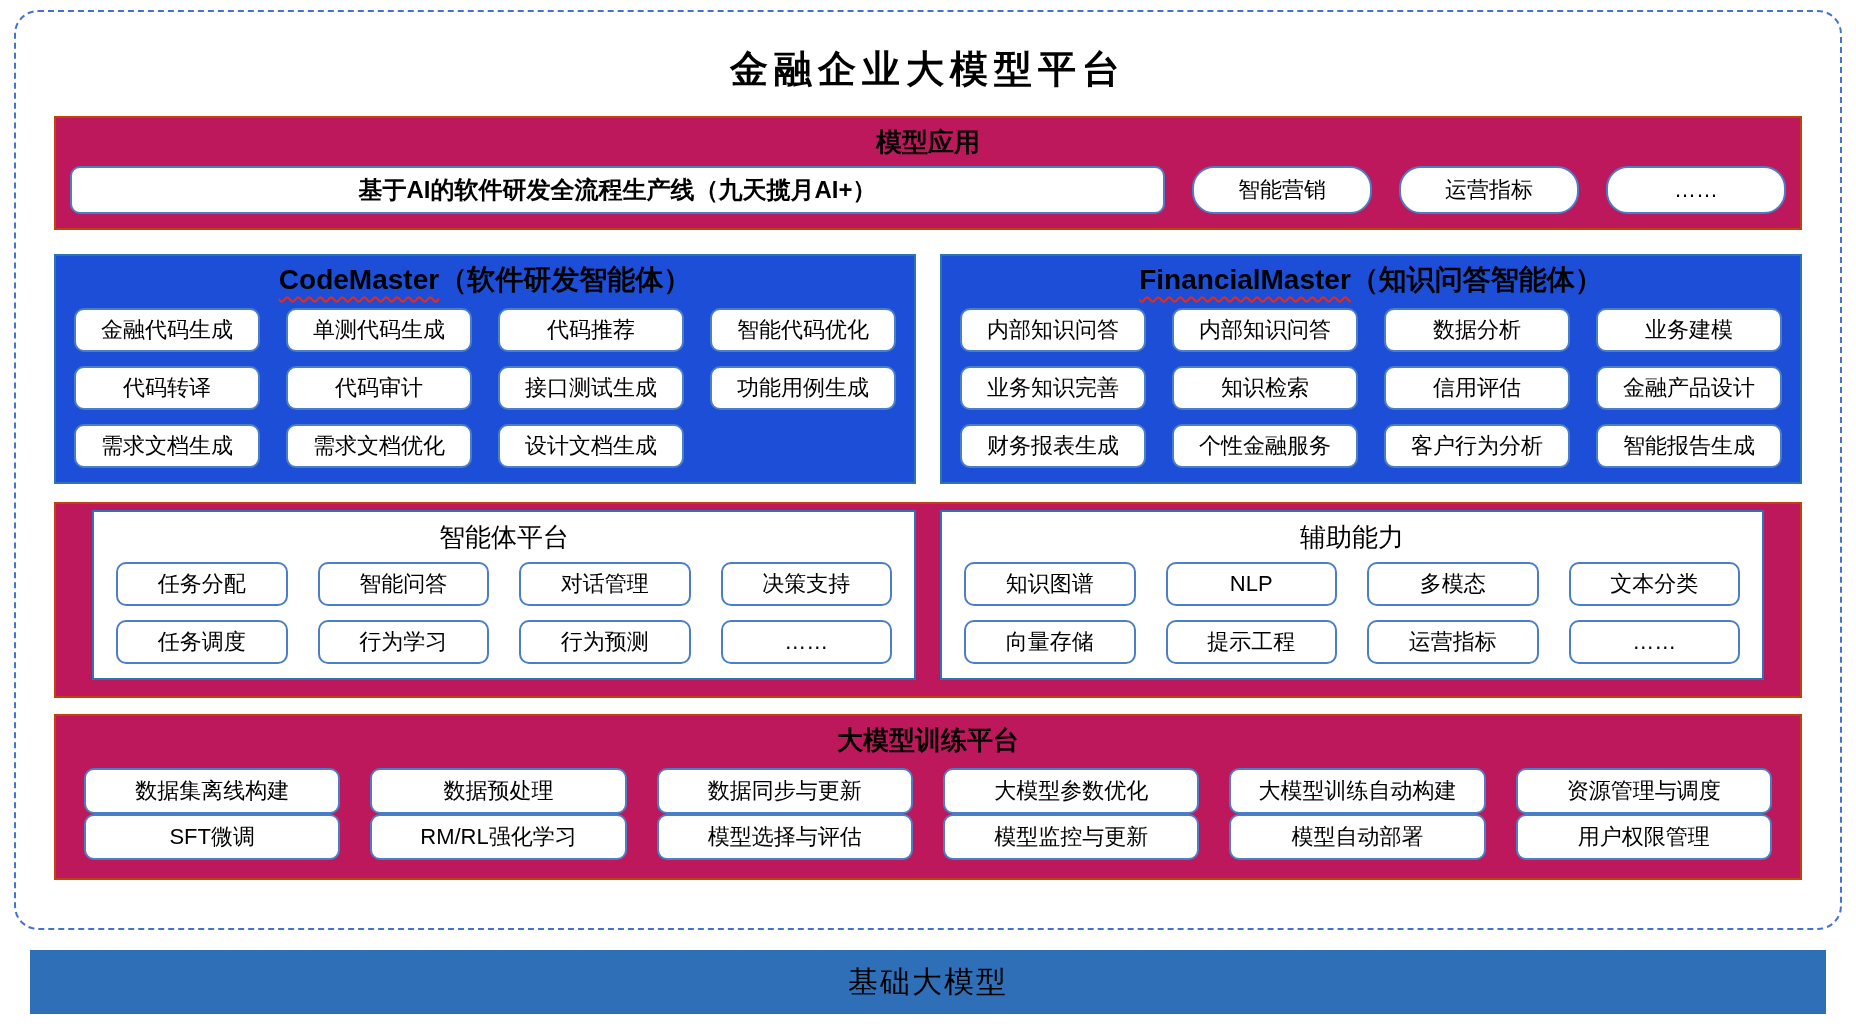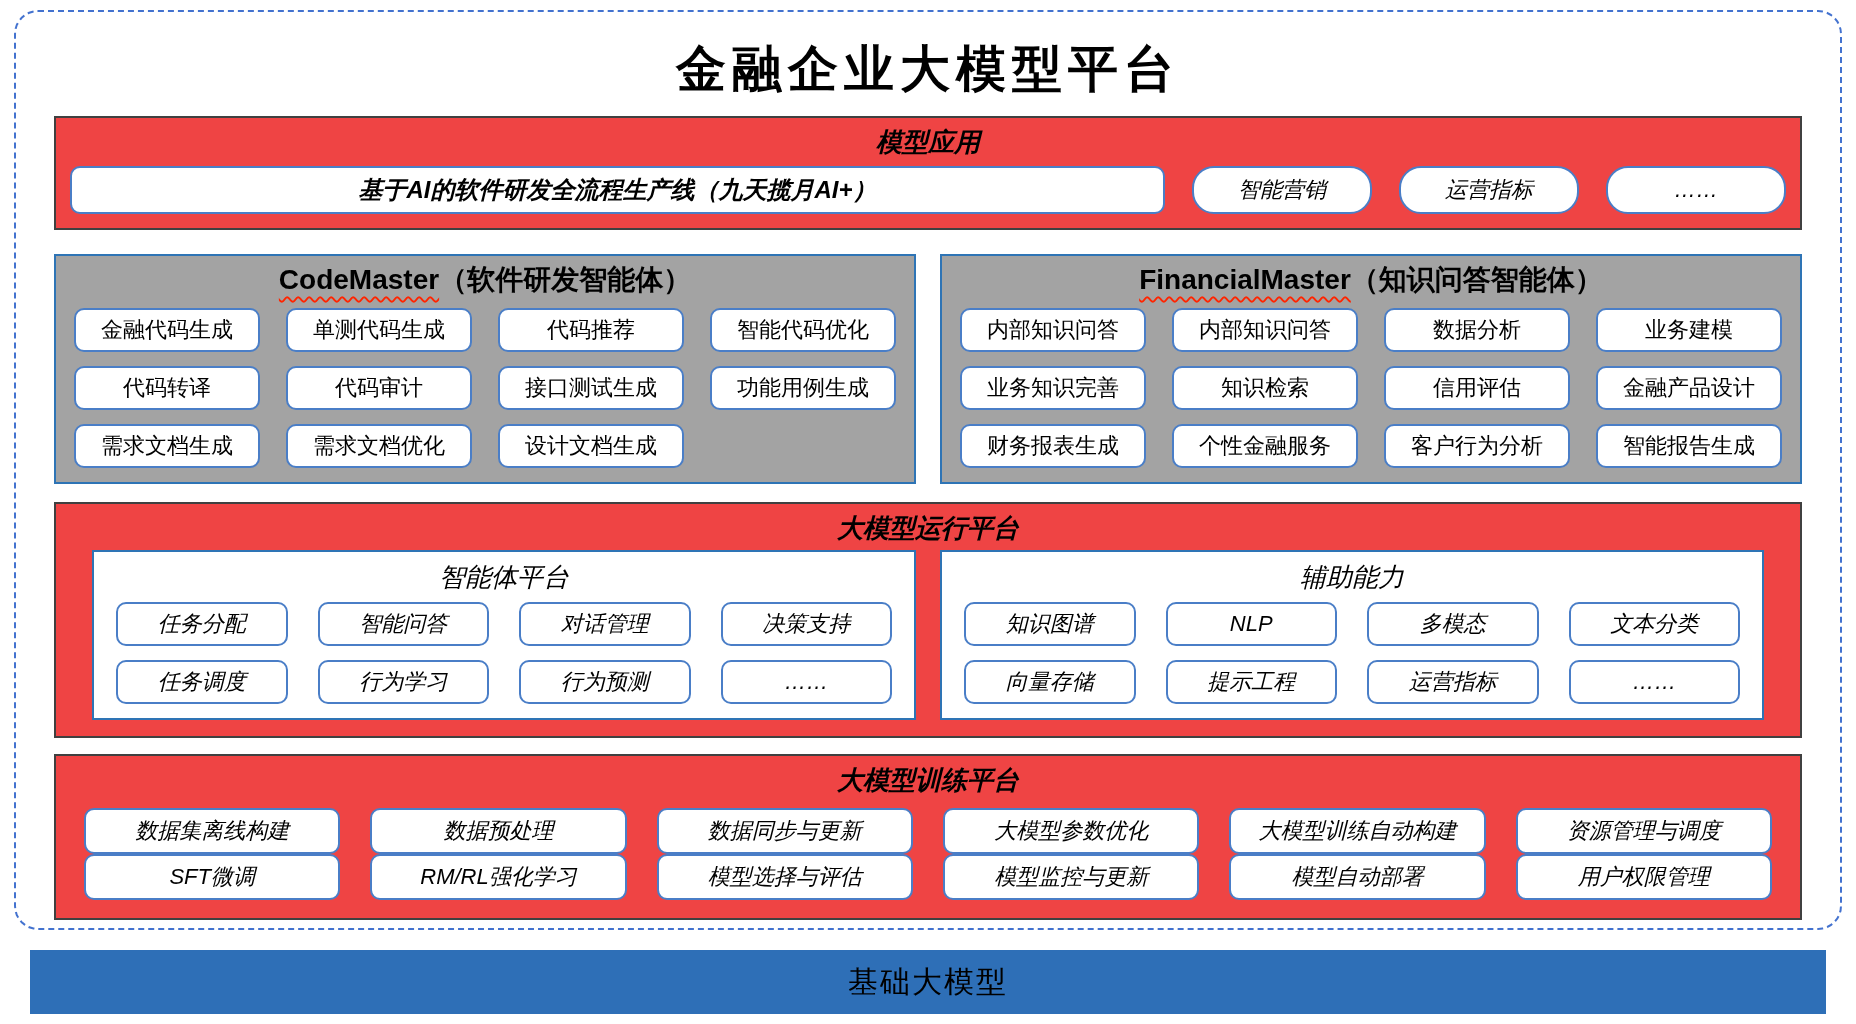--- a/index.html
+++ b/index.html
@@ -8,46 +8,46 @@
     font-family:"Liberation Sans","DejaVu Sans",sans-serif;color:#000;
   }
   
   .outer{
     position:absolute;left:14px;top:10px;width:1828px;height:920px;
     box-sizing:border-box;border:2px dashed #4372cf;border-radius:24px;
     padding:14px 38px 0 38px;
   }
   .title{
     text-align:center;font-family:"Liberation Serif","DejaVu Serif",serif;
-    font-weight:bold;font-size:50px;letter-spacing:6px;
+    font-weight:bold;font-size:38px;letter-spacing:6px;
     margin:14px 0 18px 0;line-height:58px;
   }
   .sec{
-    box-sizing:border-box;border:2px solid #404040;background:#ef4444;font-style:italic;
+    box-sizing:border-box;border:2px solid #c2410c;background:#be185d;
   }
   .sec-header{
     text-align:center;font-weight:bold;font-size:26px;padding-top:8px;line-height:32px;
   }
   .sub-header{
     text-align:center;font-weight:normal;font-size:26px;padding-top:6px;line-height:34px;
   }
   .btn{
     box-sizing:border-box;border:2px solid #4a7ec7;border-radius:10px;background:#fff;
     height:46px;display:flex;align-items:center;justify-content:center;
     font-size:22px;white-space:nowrap;
   }
   
   .sec1{height:114px;}
   .sec1-row{display:flex;gap:27px;padding:8px 14px 0 14px;}
   .sec1-main{flex:1;font-weight:bold;font-size:24px;height:48px;}
   .sec1-items{display:flex;gap:27px;}
   .sec1-items .btn{width:180px;height:48px;border-radius:22px;}
   
   .row2{display:flex;gap:24px;margin-top:24px;}
-  .agent-box{flex:1;box-sizing:border-box;border:2px solid #2e74b5;background:#a3a3a3;padding:4px 18px 14px 18px;}
+  .agent-box{flex:1;box-sizing:border-box;border:2px solid #2e74b5;background:#1d4ed8;padding:4px 18px 14px 18px;}
   .agent-title{text-align:center;font-weight:bold;font-size:28px;line-height:40px;}
   .wavy{
     text-decoration-line:underline;text-decoration-style:wavy;
     text-decoration-color:#ff2400;text-decoration-thickness:2px;text-underline-offset:7px;
   }
   .grid4{display:grid;grid-template-columns:repeat(4,1fr);gap:14px 26px;margin-top:8px;}
   .grid4 .btn{height:44px;}
   
   .sec3{margin-top:18px;padding:0 36px 16px 36px;}
   .sec3-inner{display:flex;gap:24px;margin-top:6px;}
@@ -121,21 +121,20 @@
           <div class="btn">财务报表生成</div>
           <div class="btn">个性金融服务</div>
           <div class="btn">客户行为分析</div>
           <div class="btn">智能报告生成</div>
         </div>
     </div>
 
   </div>
 
   <div class="sec sec3">
-    <div class="sec-header">大模型运行平台</div>
     <div class="sec3-inner">
 
       <div class="inner-box">
         <div class="sub-header">智能体平台</div>
         <div class="grid4b">
             <div class="btn">任务分配</div>
             <div class="btn">智能问答</div>
             <div class="btn">对话管理</div>
             <div class="btn">决策支持</div>
             <div class="btn">任务调度</div>

